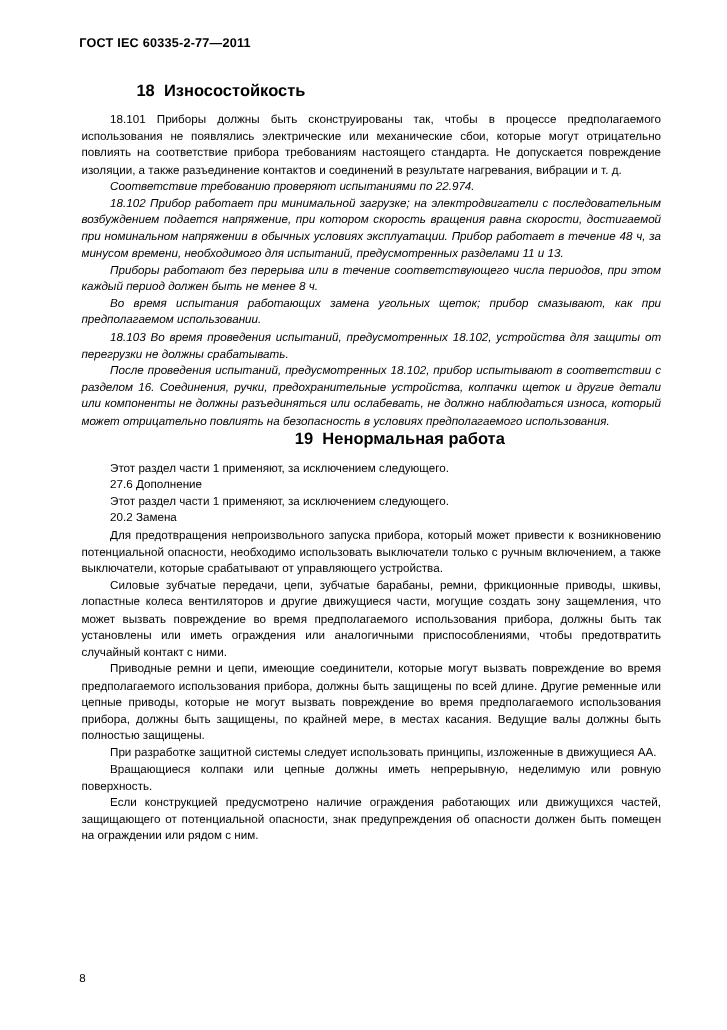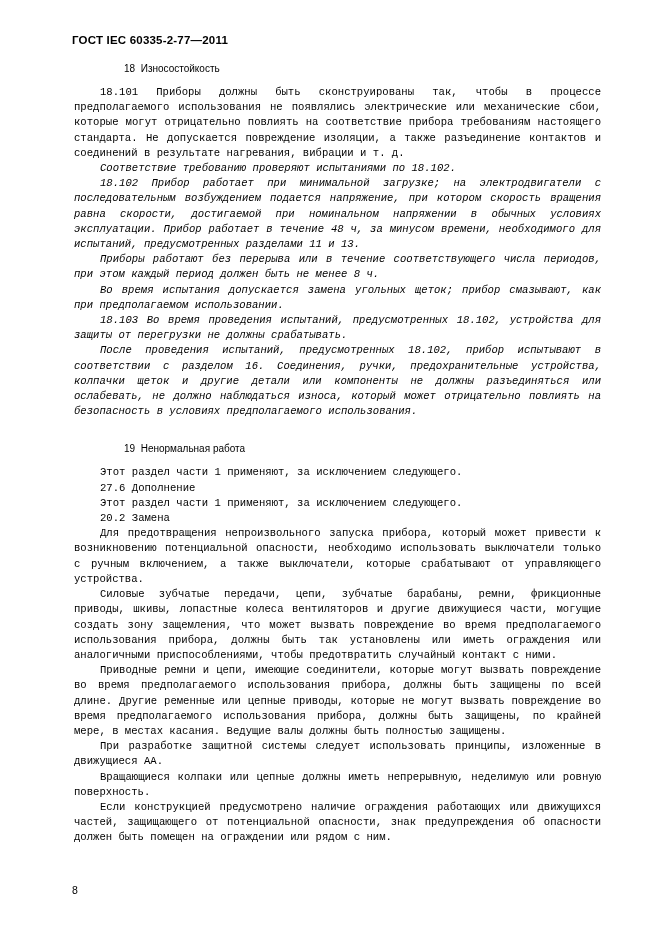--- a/index.html
+++ b/index.html
@@ -21,70 +21,69 @@
     top: 0;
     width: 661px;
     height: 936px;
     box-sizing: border-box;
     padding: 34px 58px 0 72px;
   }
   .header {
     font-size: 11.5px;
     font-weight: bold;
     letter-spacing: 0.2px;
-    margin-bottom: 17px;
+    margin-bottom: 28px;
   }
   .section-title {
-    font-size: 10px;
-    font-weight: normal;
+    font-size: 15px;
+    font-weight: bold;
     margin: 0 0 11px 0;
     padding-left: 52px;
   }
   .section-title.spaced-top {
-    margin-top: 24px;
+    text-align: center;
   }
   p {
     margin: 0 0 0 0;
     font-size: 10.6px;
     line-height: 15.2px;
     text-align: justify;
     text-indent: 26px;
     hyphens: manual;
   }
   p.italic {
     font-style: italic;
   }
   .body-block {
     padding-left: 2px;
     padding-right: 2px;
-    font-family: Liberation Mono, monospace;
   }
   .pagenum {
     position: absolute;
     left: 72px;
     top: 884px;
     font-size: 10.5px;
   }
 </style>
 </head>
 <body>
 
 <div class="page">
 
   <div class="header">ГОСТ IEC 60335-2-77—2011</div>
 
   <div class="section-title">
     <span>18</span>&nbsp;&nbsp;<span>Износостойкость</span>
   </div>
   <div class="body-block">
     <p>18.101  Приборы должны быть сконструированы так, чтобы в процессе предполагаемого использования не появлялись электрические или механические сбои, которые могут отрицательно повлиять на соответствие прибора требованиям настоящего стандарта. Не допускается повреждение изоляции, а также разъединение контактов и соединений в результате нагревания, вибрации и т. д.</p>
-    <p class="italic">Соответствие требованию проверяют испытаниями по 18.102.</p>
+    <p class="italic">Соответствие требованию проверяют испытаниями по 22.974.</p>
     <p class="italic">18.102  Прибор работает при минимальной загрузке; на электродвигатели с последовательным возбуждением подается напряжение, при котором скорость вращения равна скорости, достигаемой при номинальном напряжении в обычных условиях эксплуатации. Прибор работает в течение 48 ч, за минусом времени, необходимого для испытаний, предусмотренных разделами 11 и 13.</p>
     <p class="italic">Приборы работают без перерыва или в течение соответствующего числа периодов, при этом каждый период должен быть не менее 8 ч.</p>
-    <p class="italic">Во время испытания допускается замена угольных щеток; прибор смазывают, как при предполагаемом использовании.</p>
+    <p class="italic">Во время испытания работающих замена угольных щеток; прибор смазывают, как при предполагаемом использовании.</p>
     <p class="italic">18.103  Во время проведения испытаний, предусмотренных 18.102, устройства для защиты от перегрузки не должны срабатывать.</p>
     <p class="italic">После проведения испытаний, предусмотренных 18.102, прибор испытывают в соответствии с разделом 16. Соединения, ручки, предохранительные устройства, колпачки щеток и другие детали или компоненты не должны разъединяться или ослабевать, не должно наблюдаться износа, который может отрицательно повлиять на безопасность в условиях предполагаемого использования.</p>
   </div>
 
   <div class="section-title spaced-top">
     <span>19</span>&nbsp;&nbsp;<span>Ненормальная работа</span>
   </div>
   <div class="body-block">
     <p>Этот раздел части 1 применяют, за исключением следующего.</p>
     <p>27.6  Дополнение</p>

